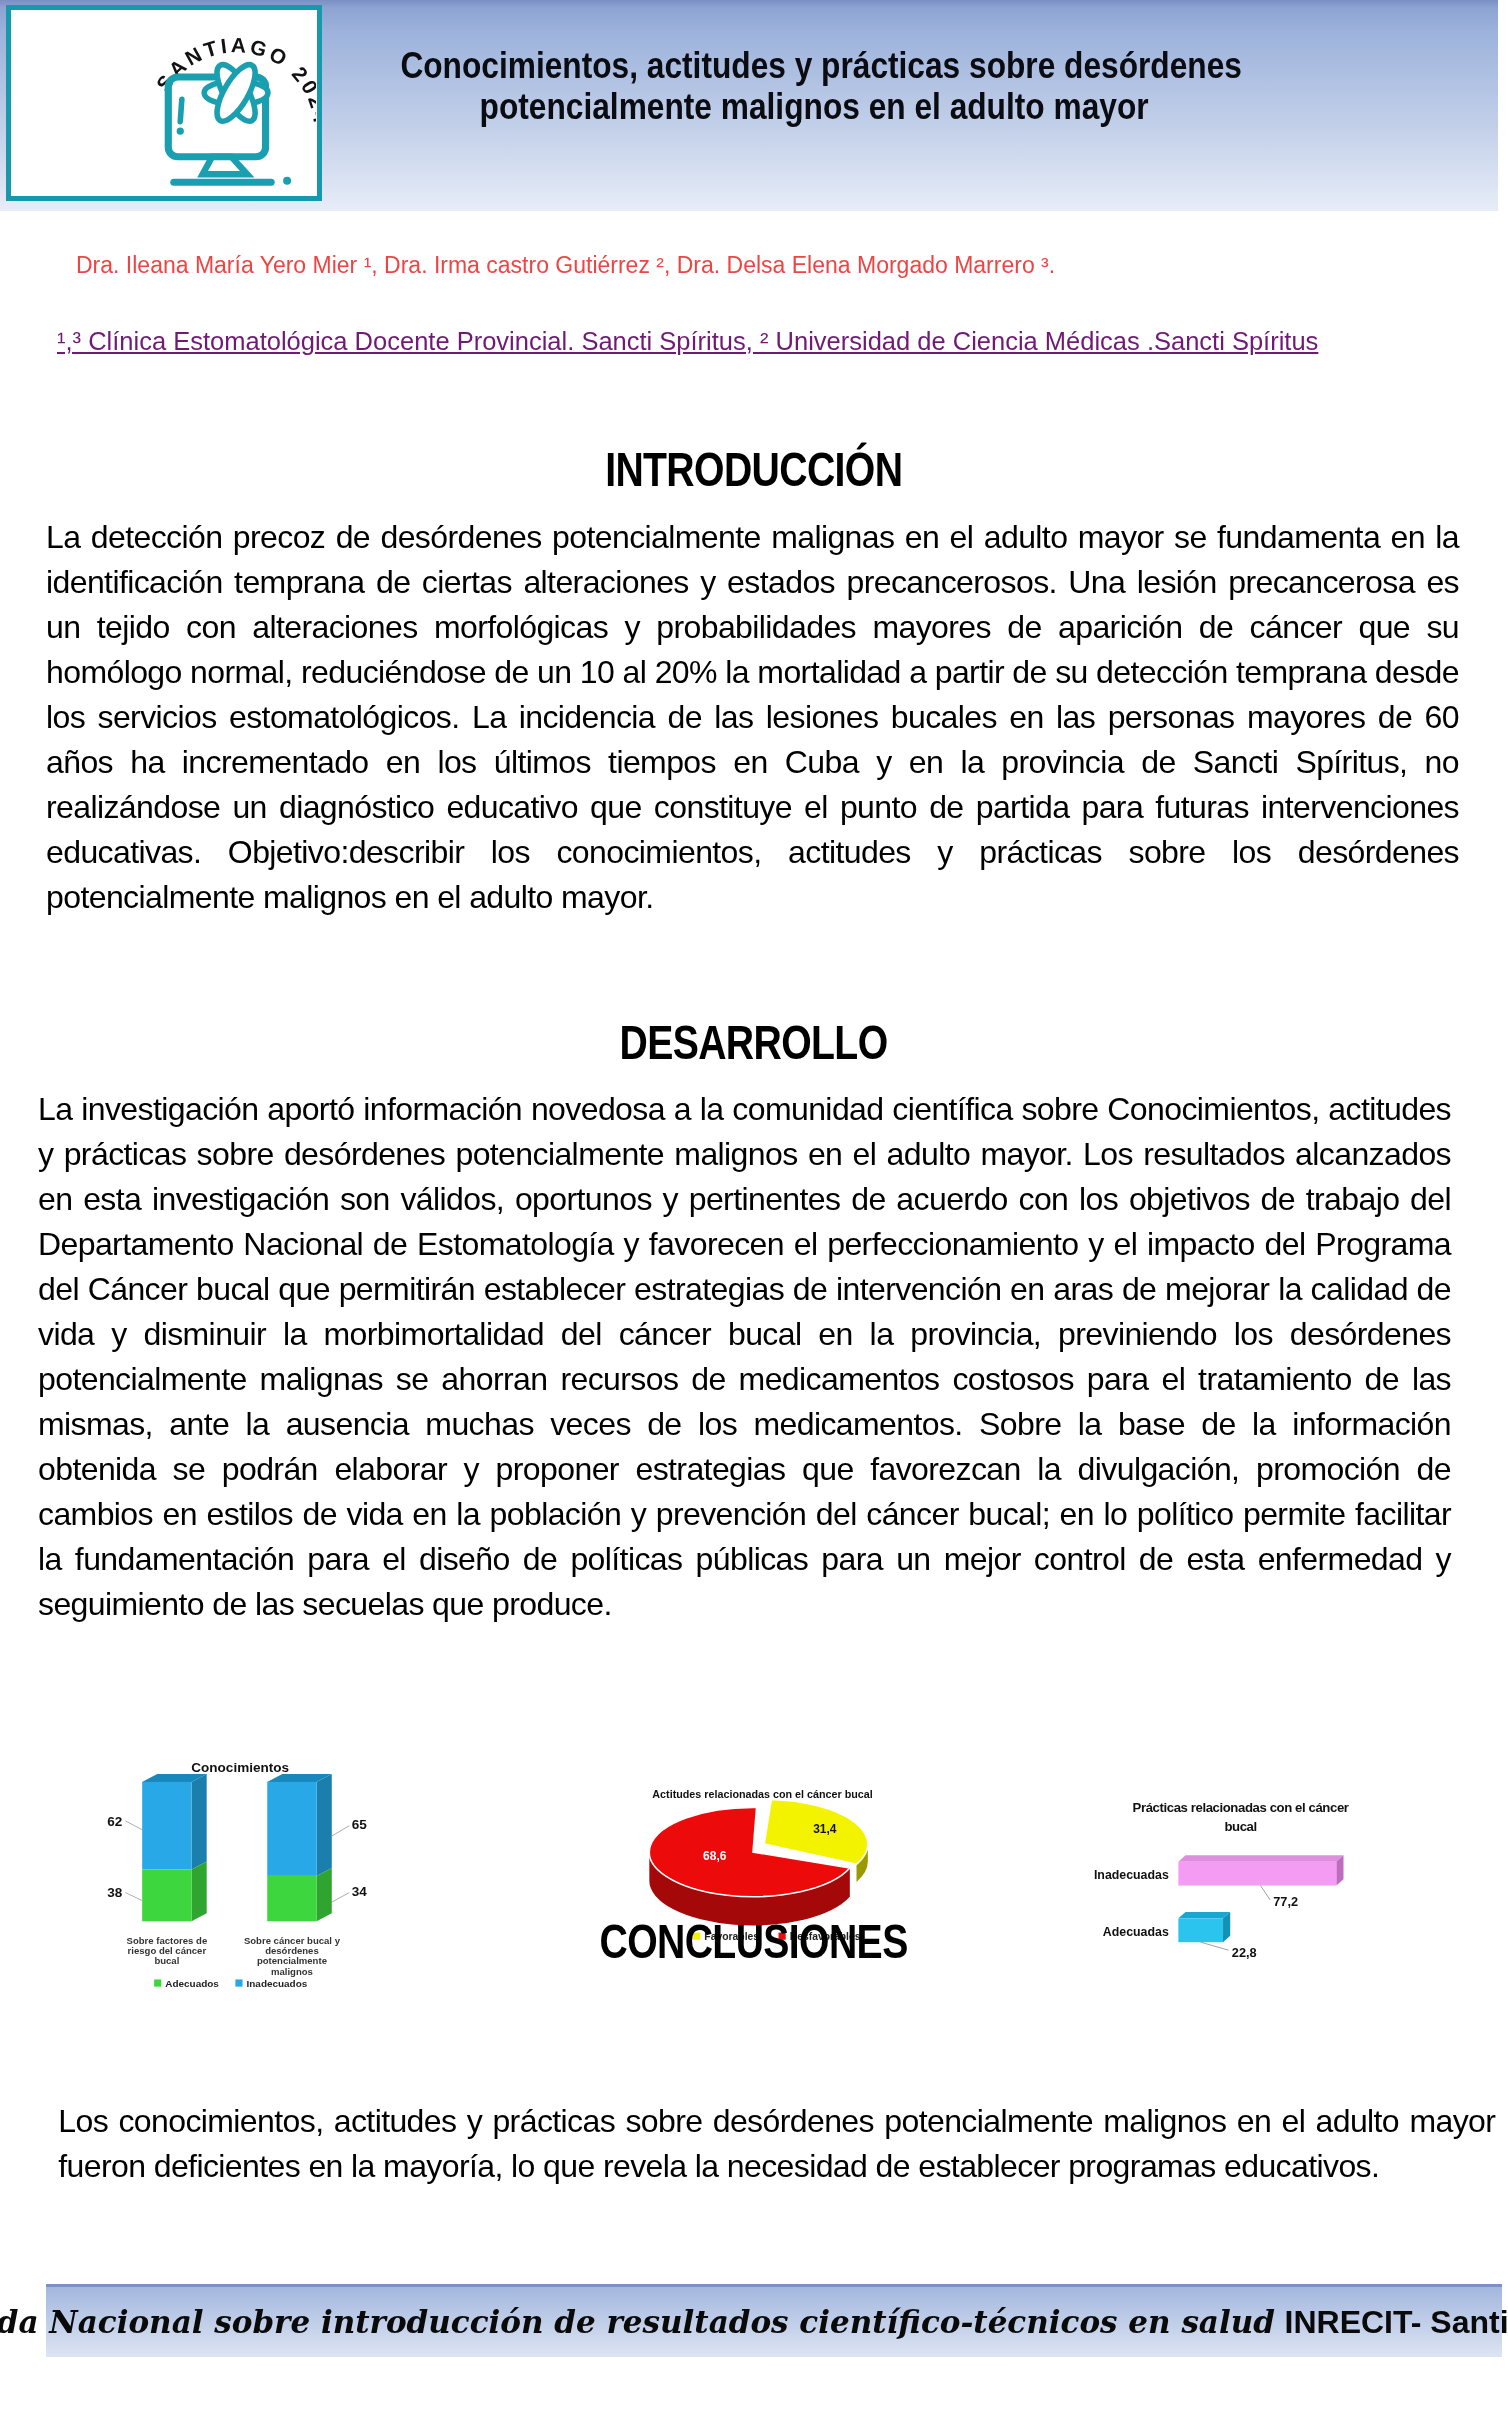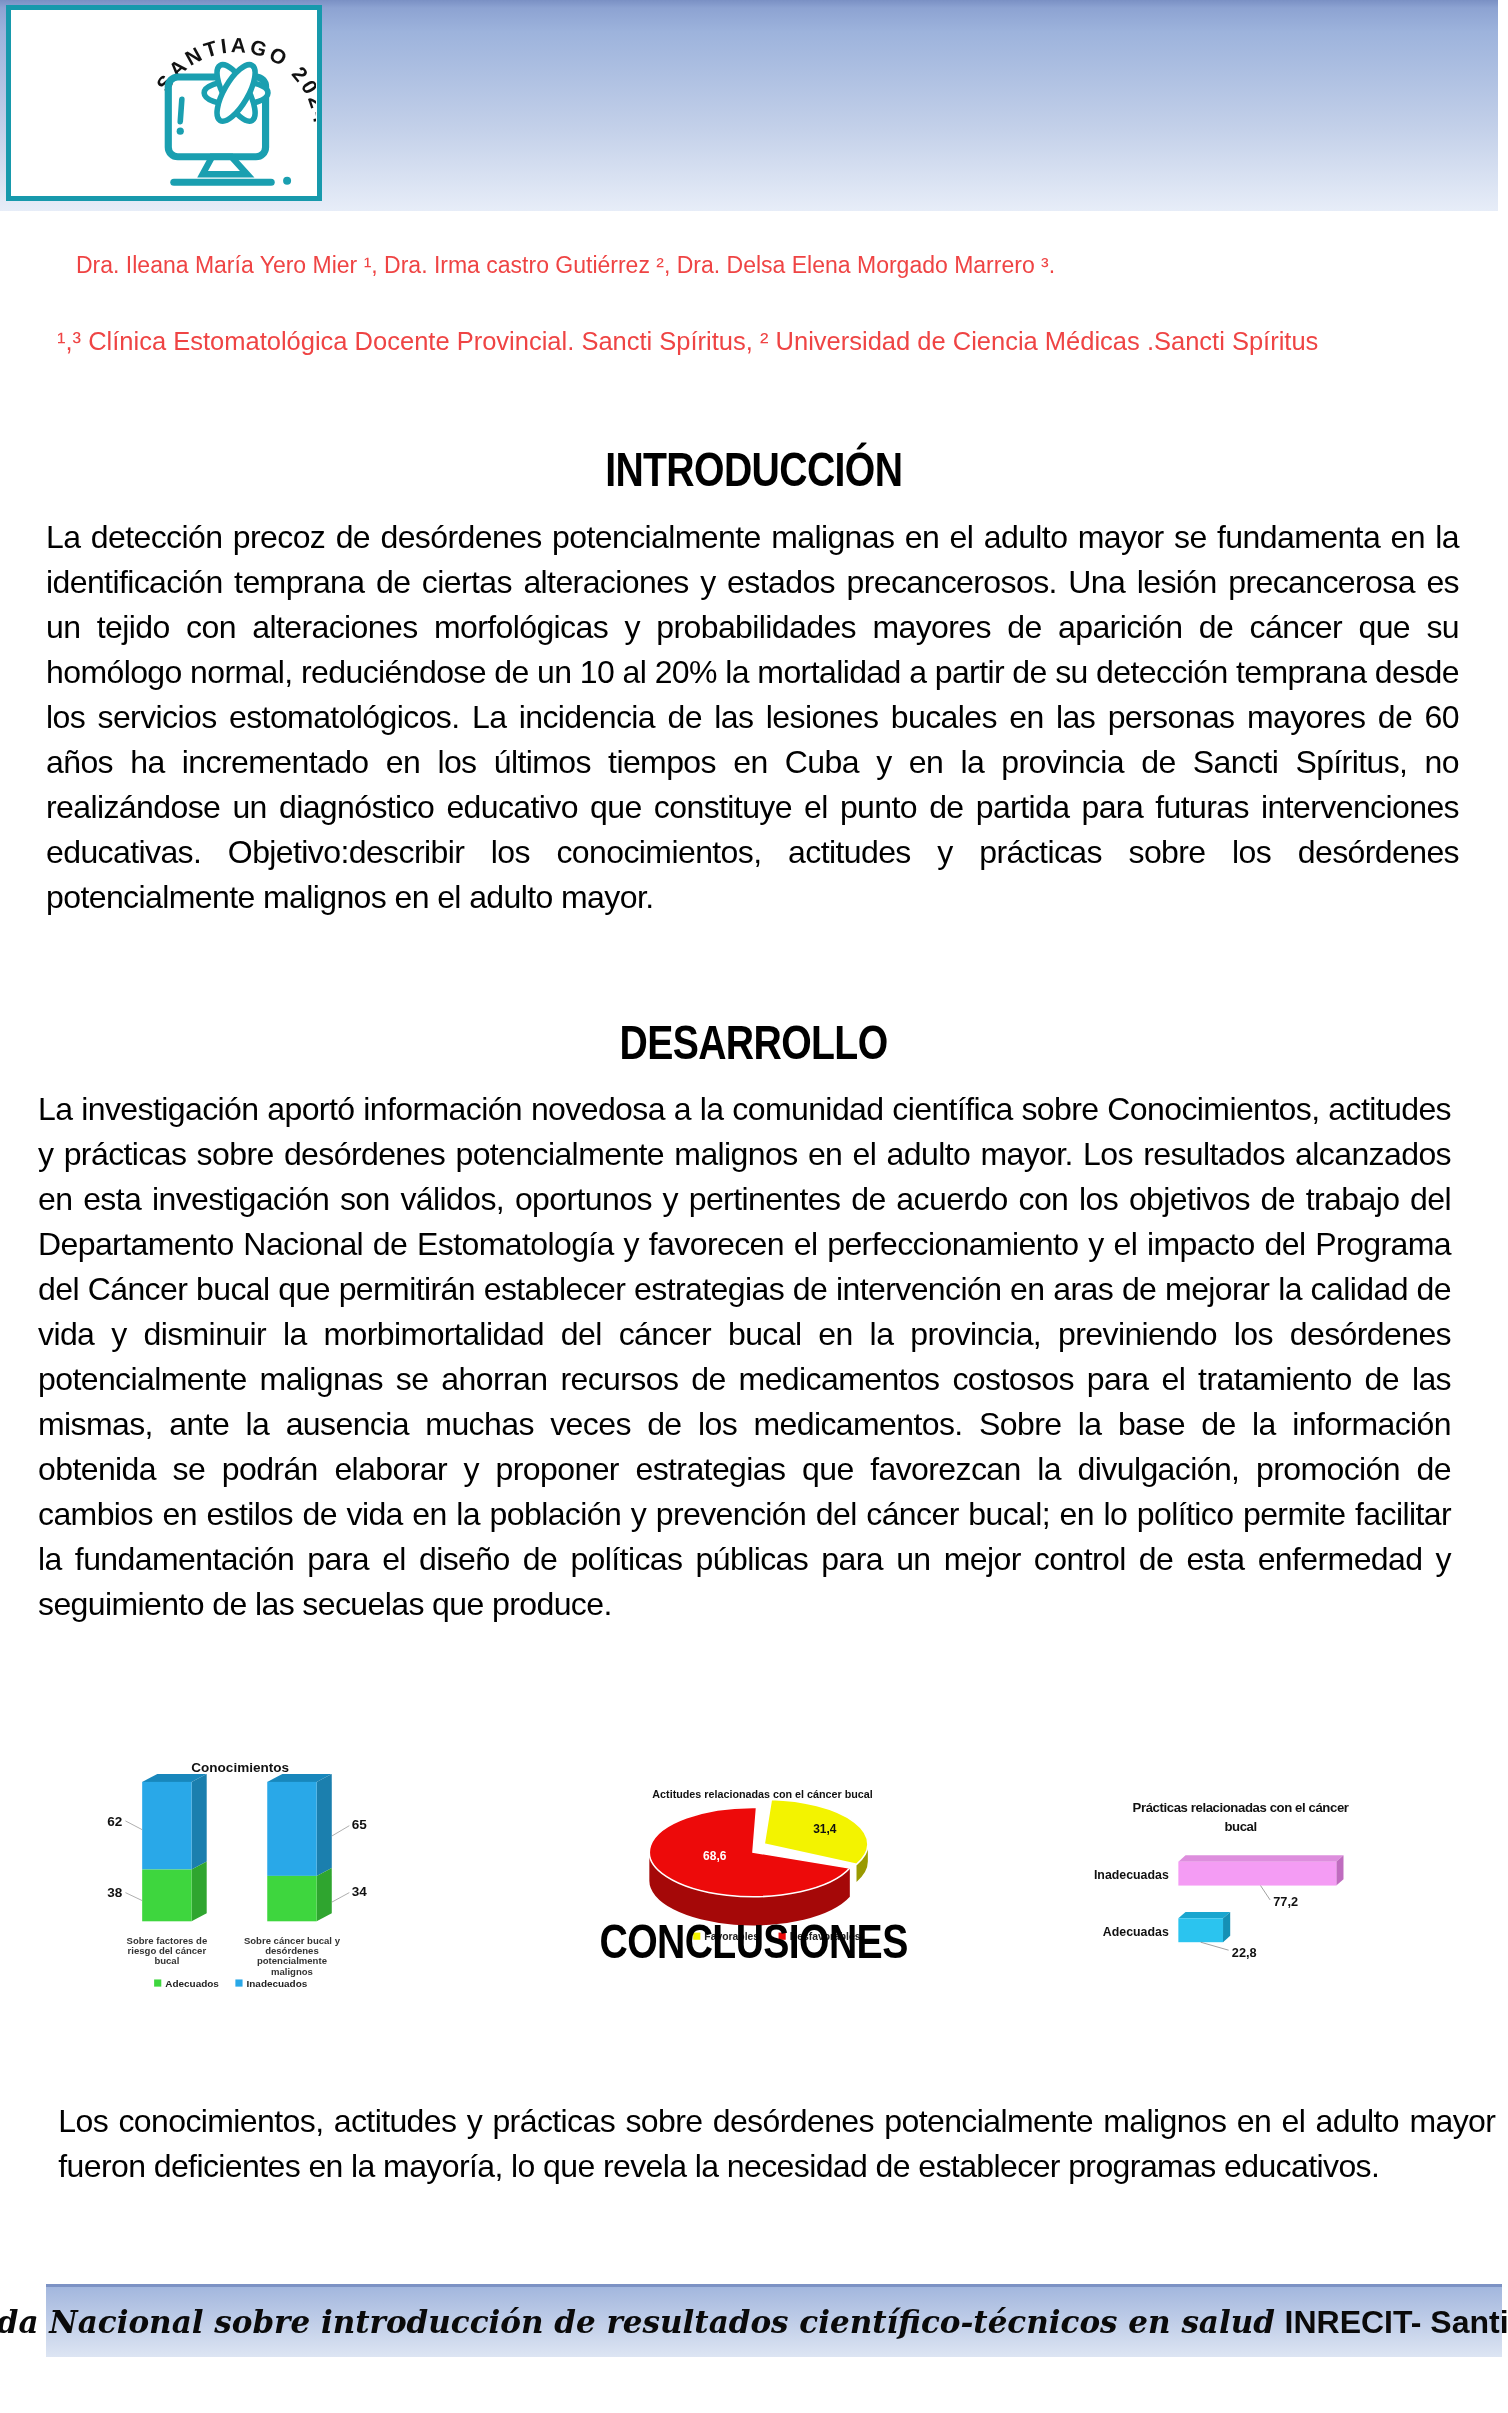--- a/index.html
+++ b/index.html
@@ -13,21 +13,21 @@
     background:#ffffff; border:5.6px solid #1799ac; box-sizing:border-box; }
   .logo-text { position:absolute; left:11.2px; top:38px; width:137px; text-align:right;
     font-weight:bold; font-size:26px; line-height:33px; letter-spacing:-0.8px; color:#0d0d0d; }
   .logo-svg { position:absolute; left:0; top:0; width:305px; height:185px; }
   .poster-title { position:absolute; left:343px; top:45px; width:942px; text-align:center;
     font-size:36px; line-height:41px; font-weight:bold; color:#0b0b12; }
   .cond { display:inline-block; transform:scaleX(0.88); white-space:nowrap; }
 
   
   .authors { position:absolute; left:76px; top:252px; font-size:23px; color:#ef4444; }
-  .affiliation { position:absolute; left:57px; top:327px; font-size:25.5px; color:#ef4444; }
+  .affiliation { position:absolute; left:57px; top:327px; font-size:25.5px; color:#701a75;text-decoration:underline; }
 
   
   .sec-heading { position:absolute; left:0; width:1508px; text-align:center;
     font-size:49px; font-weight:bold; color:#000; line-height:57px;margin-top:24px; }
   .sec-heading .cond { transform:scaleX(0.80); letter-spacing:-0.8px; }
   #h-intro { top:417px; }  #h-des { top:990px; }  #h-conc { top:1889px; }
 
   .para { position:absolute; font-size:32px; line-height:45px; text-align:justify;
     letter-spacing:-0.6px; color:#000; }
   #p-intro { left:46px; top:515px;  width:1413px; }
@@ -48,20 +48,24 @@
     display:flex; align-items:center; justify-content:center; white-space:nowrap; }
   .footer-script { font-family:"DejaVu Serif", serif; font-style:italic; font-weight:bold;
     font-size:31px; color:#0a0a0a; }
   .footer-bold { font-family:"Liberation Sans", sans-serif; font-weight:bold;
     font-size:32px; color:#0a0a0a; margin-left:9.6px; }
 </style>
 </head>
 <body>
 
 <div class="header-band">
+  <div class="poster-title">
+    <span class="cond">Conocimientos, actitudes y prácticas sobre desórdenes</span><br>
+    <span class="cond">potencialmente malignos en el adulto mayor</span>
+  </div>
 
   <div class="logo-box">
     <svg class="logo-svg" viewBox="0 0 382 232">
       <defs>
         <path id="arcPath" d="M 196 104 A 98 98 0 0 1 380 152" fill="none"></path>
       </defs>
       <text font-size="26" font-weight="bold" letter-spacing="4" fill="#111">
         <textPath href="#arcPath">SANTIAGO 2024</textPath>
       </text>
 

